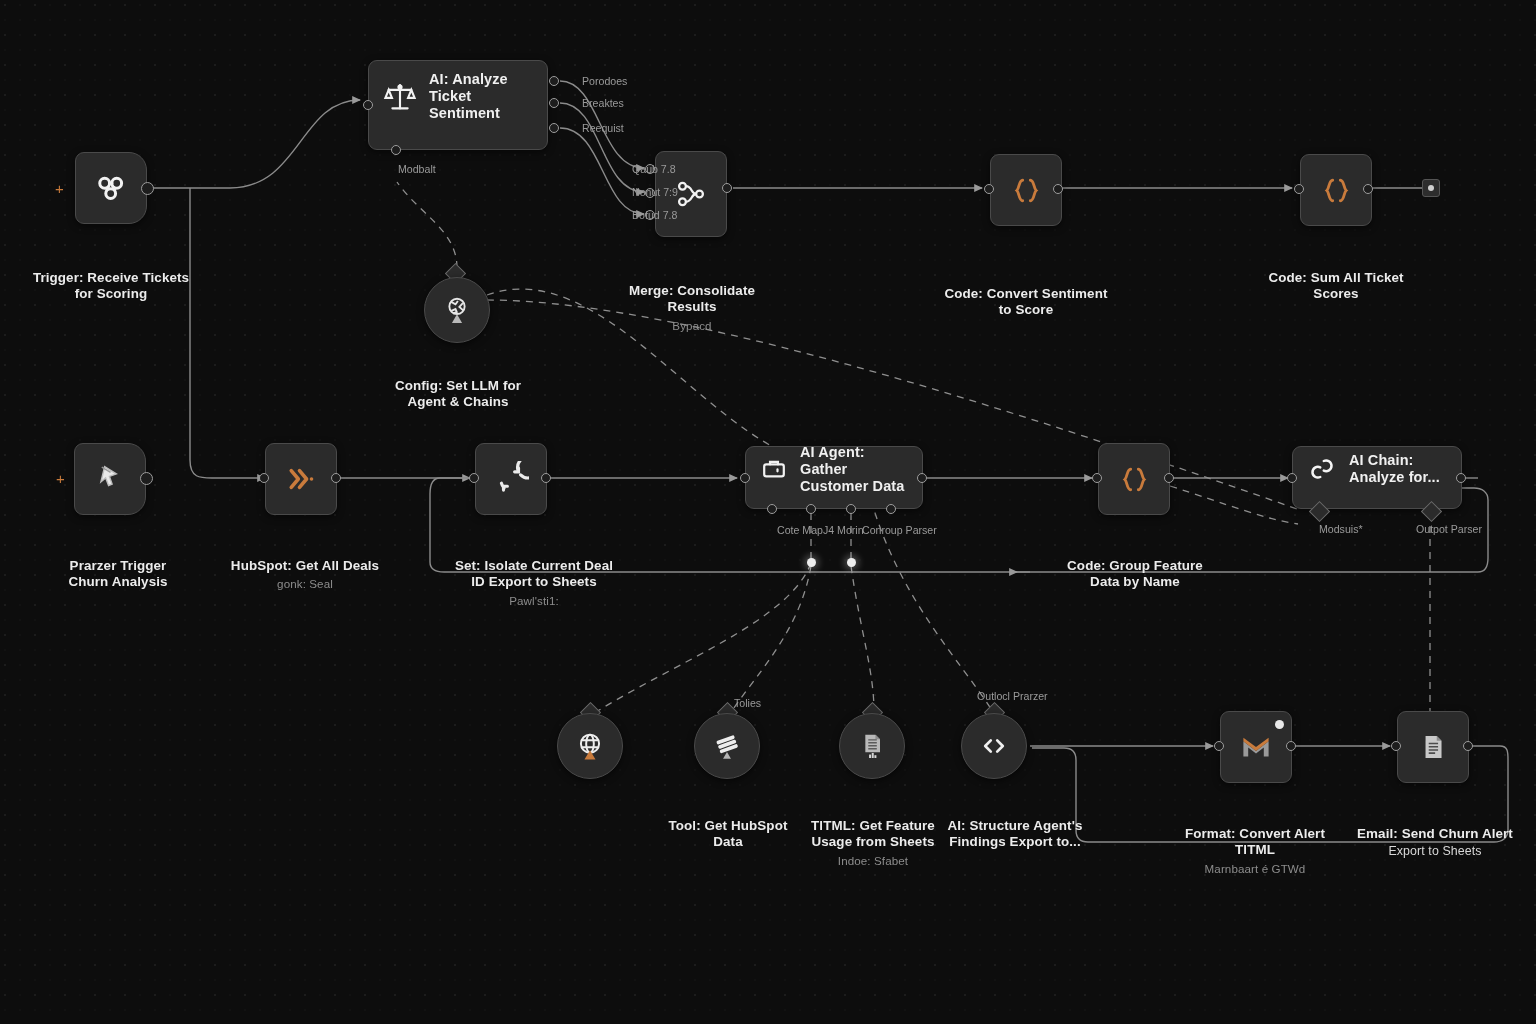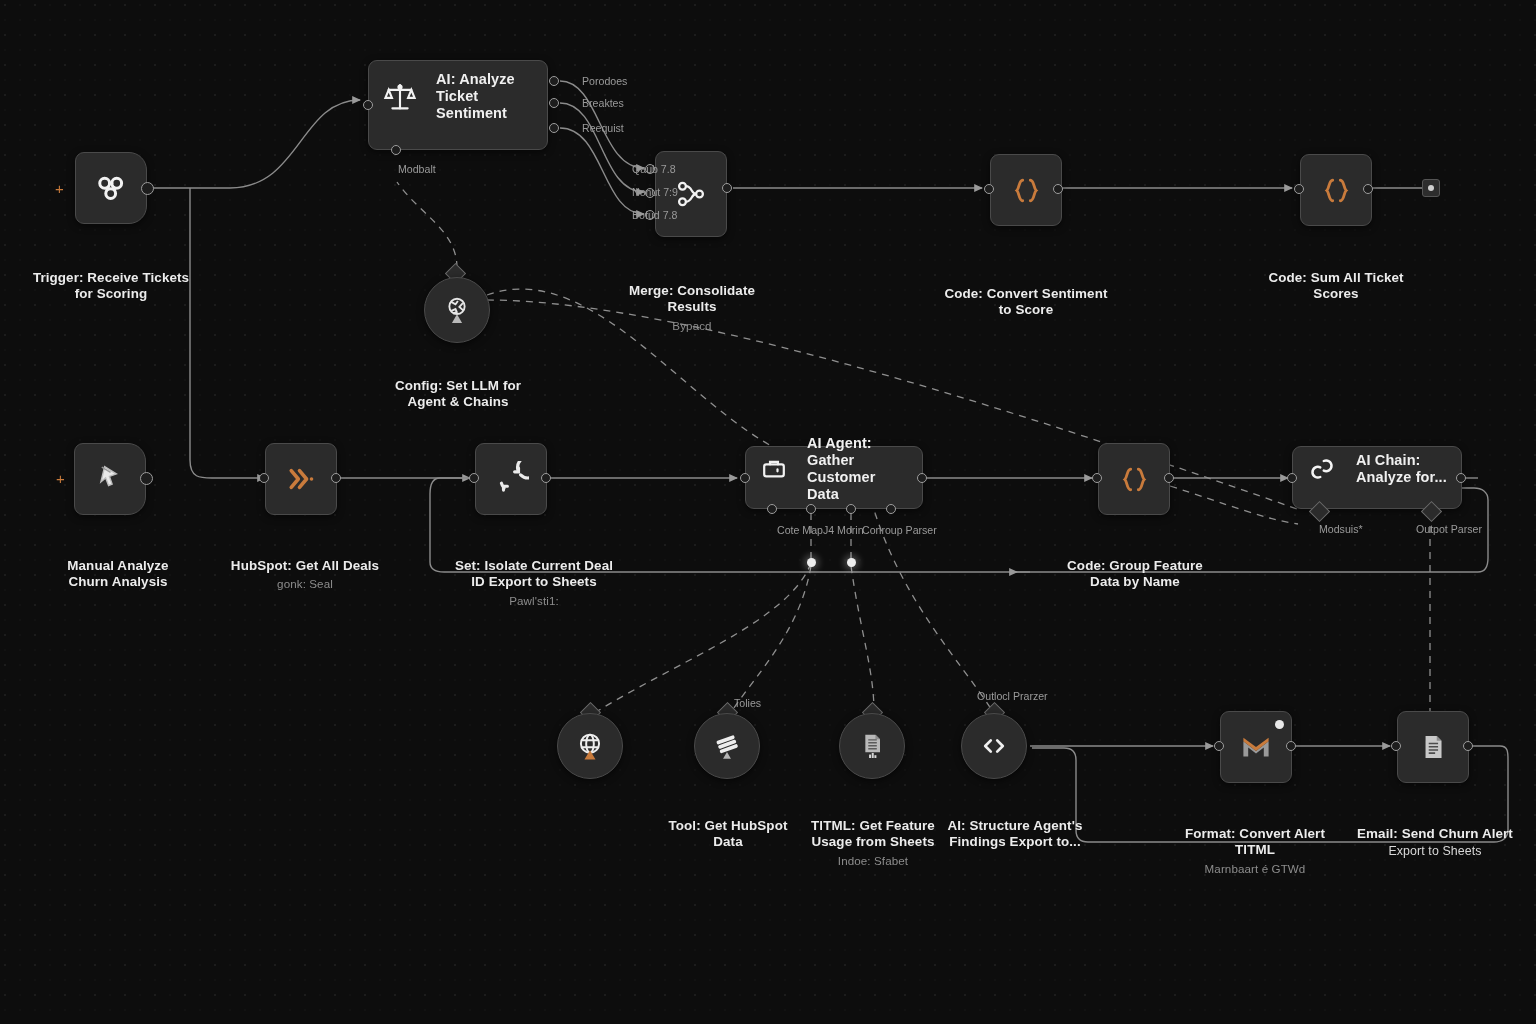--- a/index.html
+++ b/index.html
@@ -26,21 +26,21 @@
   
   .node {
     position: absolute;
     background: #2b2b2b;
     border: 1px solid #4a4a4a;
     border-radius: 9px;
     display: flex; align-items: center;
     box-shadow: 0 2px 7px rgba(0,0,0,0.55);
   }
   .node.sq { width: 72px; height: 72px; justify-content: center; }
-  .node.wide { width: 180px; height: 96px; padding: 0 12px 17px 14px; gap: 19px; }
+  .node.wide { width: 180px; height: 96px; padding: 0 12px 17px 14px; gap: 12px; }
   .node .ttl {
     color: #f0f0f0; font-size: 14.5px; line-height: 17px; font-weight: 700;
     letter-spacing: .1px;
   }
   .circ {
     position: absolute;
     width: 66px; height: 66px; border-radius: 50%;
     background: #2b2b2b; border: 1px solid #4a4a4a;
     display: flex; align-items: center; justify-content: center;
     box-shadow: 0 2px 7px rgba(0,0,0,0.55);
@@ -299,21 +299,21 @@
   <div class="node sq" style="left:74px;top:443px;border-radius:9px 18px 18px 9px">
     <span>
       <svg class="ic" width="34" height="34" viewBox="0 0 24 24">
         <path d="M8.2 3.2 L16.5 8.4 L11.6 10.2 L13.5 15.6 L11 16.6 L8.9 11.2 L5.6 14 Z" fill="#e9e9e9" stroke="#bdbdbd" stroke-width="1"></path>
         <path d="M6.2 3.6 L12.4 7.3" stroke="#9a9a9a" stroke-width="1" fill="none"></path>
       </svg>
     </span>
   </div>
   <div class="dot" style="left:140px;top:472px"></div>
   <div class="cap" style="left:32px;top:520px;width:172px">
-    <span>Manual Analyze</span><br>
+    <span>Prarzer Trigger</span><br>
     <span>Churn Analysis</span>
   </div>
 
   <div class="node sq" style="left:265px;top:443px">
     <span>
       <svg class="ic" width="36" height="36" viewBox="0 0 24 24" fill="none" stroke="#c97b3c" stroke-width="2.4" stroke-linecap="round" stroke-linejoin="round">
         <path d="M5.5 6.4 L10.2 12 L5.5 17.6"></path>
         <path d="M11 6.4 L15.7 12 L11 17.6"></path>
         <circle cx="19" cy="12" r="1.2" fill="#c97b3c" stroke="none"></circle>
       </svg>

